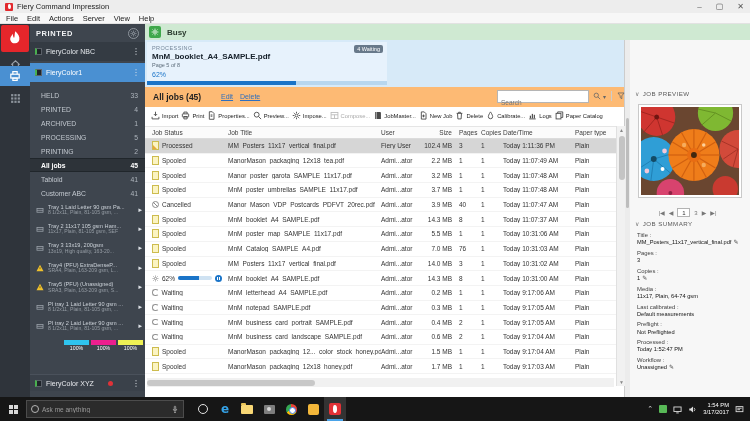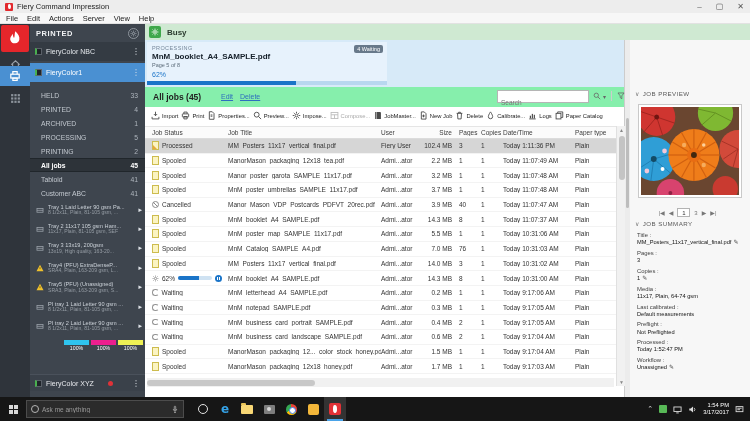--- a/index.html
+++ b/index.html
@@ -55,21 +55,21 @@
 .card{position:absolute;top:2px;height:43px;background:#e7f2fc;}
 .card.c1{left:2px;width:240px;}
 .card.c2{left:244px;width:234px;}
 .card-kicker{position:absolute;top:3px;left:5px;font-size:5.5px;letter-spacing:.4px;color:#76889a;}
 .card-title{position:absolute;top:10px;left:5px;font-size:8px;font-weight:bold;color:#16202a;white-space:nowrap;}
 .card-sub{position:absolute;left:5px;font-size:5.5px;color:#5c6c7a;white-space:nowrap;}
 .card-pct{position:absolute;left:5px;bottom:7px;font-size:7px;color:#1a74c8;}
 .card-bar{position:absolute;left:0;right:0;bottom:0;height:4px;background:#b8d7ef;}
 .card-fill{height:100%;background:#1a74c8;}
 .badge{position:absolute;top:3px;right:4px;background:#68798a;color:#fff;font-size:5.5px;padding:1px 3px;border-radius:2px;}
-.jobs-header{position:absolute;top:47px;left:0;right:0;height:20px;background:#86efac;}
+.jobs-header{position:absolute;top:47px;left:0;right:0;height:20px;background:#fdba74;}
 .jh-title{position:absolute;left:8px;top:5px;font-size:8.5px;font-weight:bold;color:#222;}
 .jh-link{position:absolute;top:6px;font-size:7px;color:#2f6fbe;text-decoration:underline;cursor:pointer;}
 .jh-edit{left:76px;}
 .jh-del{left:95px;}
 .search-box{position:absolute;left:352px;top:3px;width:92px;height:13px;border:1px solid #b5b5b5;background:#fff;}
 .search-box input{width:100%;height:100%;border:0;outline:0;font-size:6.5px;padding:0 3px;color:#333;font-family:"Liberation Sans",sans-serif;background:transparent;}
 .search-ctrl{position:absolute;left:448px;top:4px;display:flex;align-items:center;gap:2px;color:#666;font-size:6px;}
 .vsep{width:1px;height:10px;background:#ccc;margin:0 3px;}
 .toolbar{position:absolute;top:67px;left:0;right:0;height:17px;display:flex;align-items:center;gap:3px;padding-left:6px;overflow:hidden;background:#fff;}
 .tb-btn{display:flex;align-items:center;gap:2px;color:#222;white-space:nowrap;}

